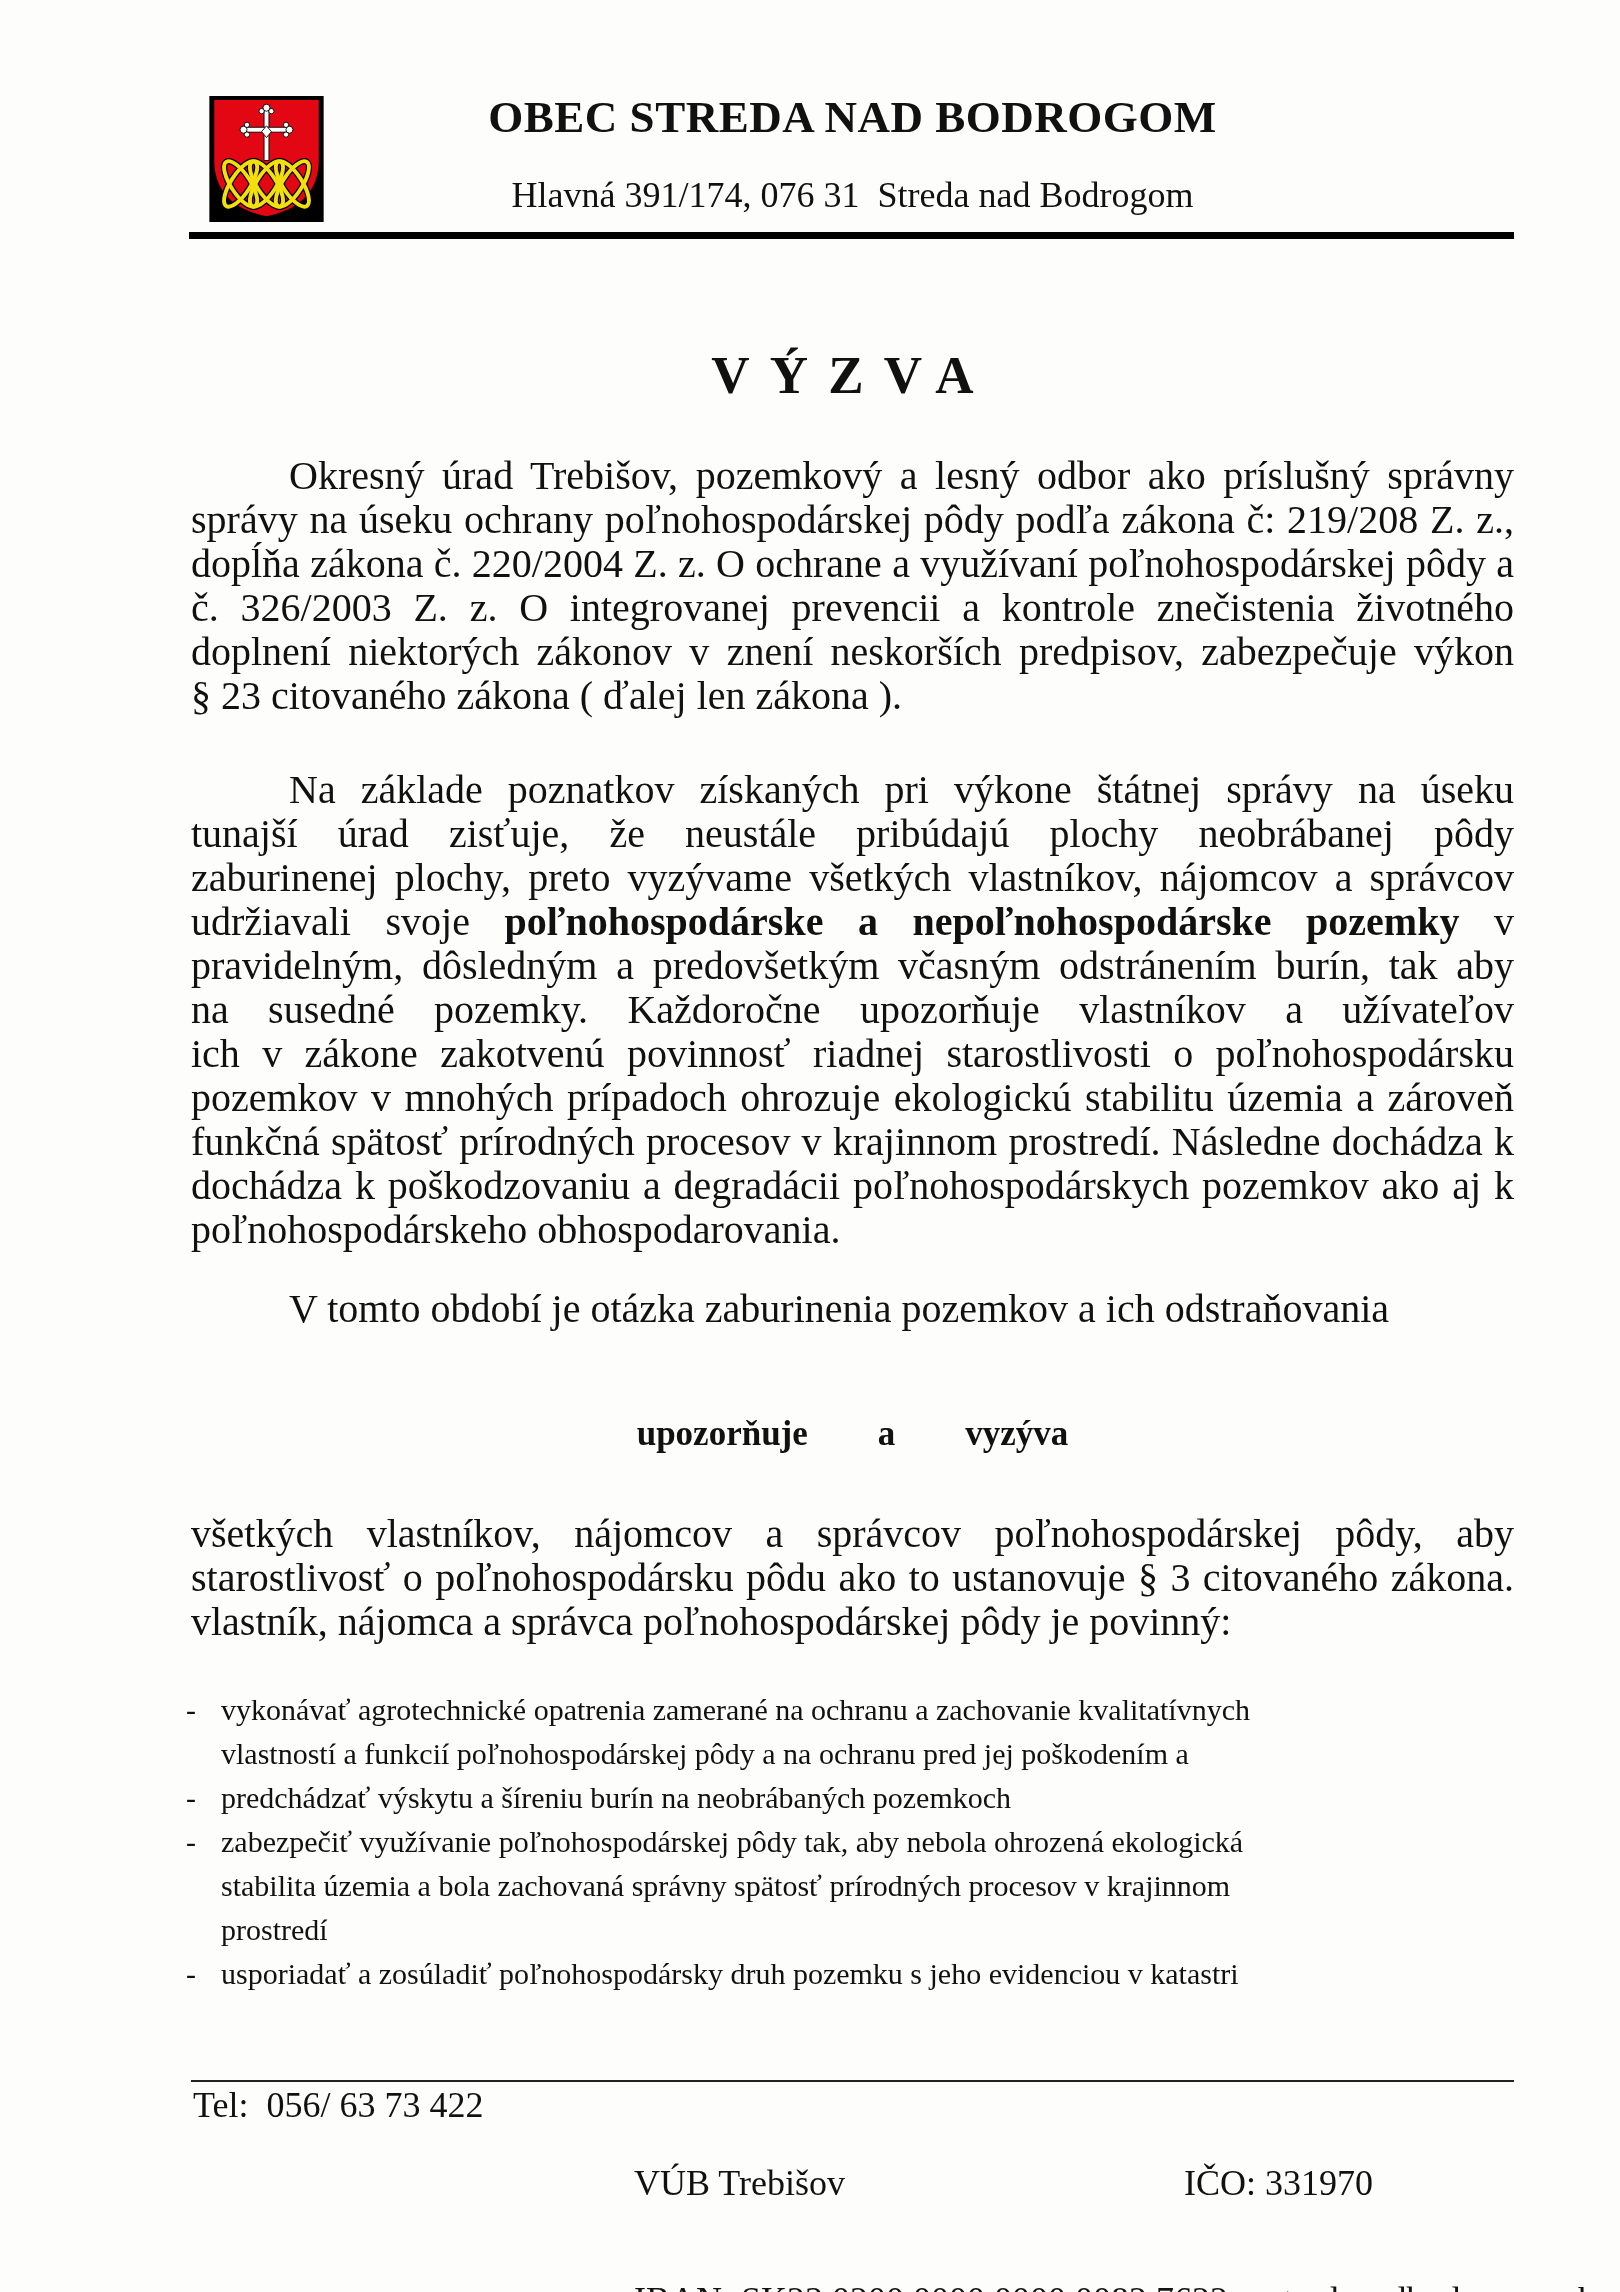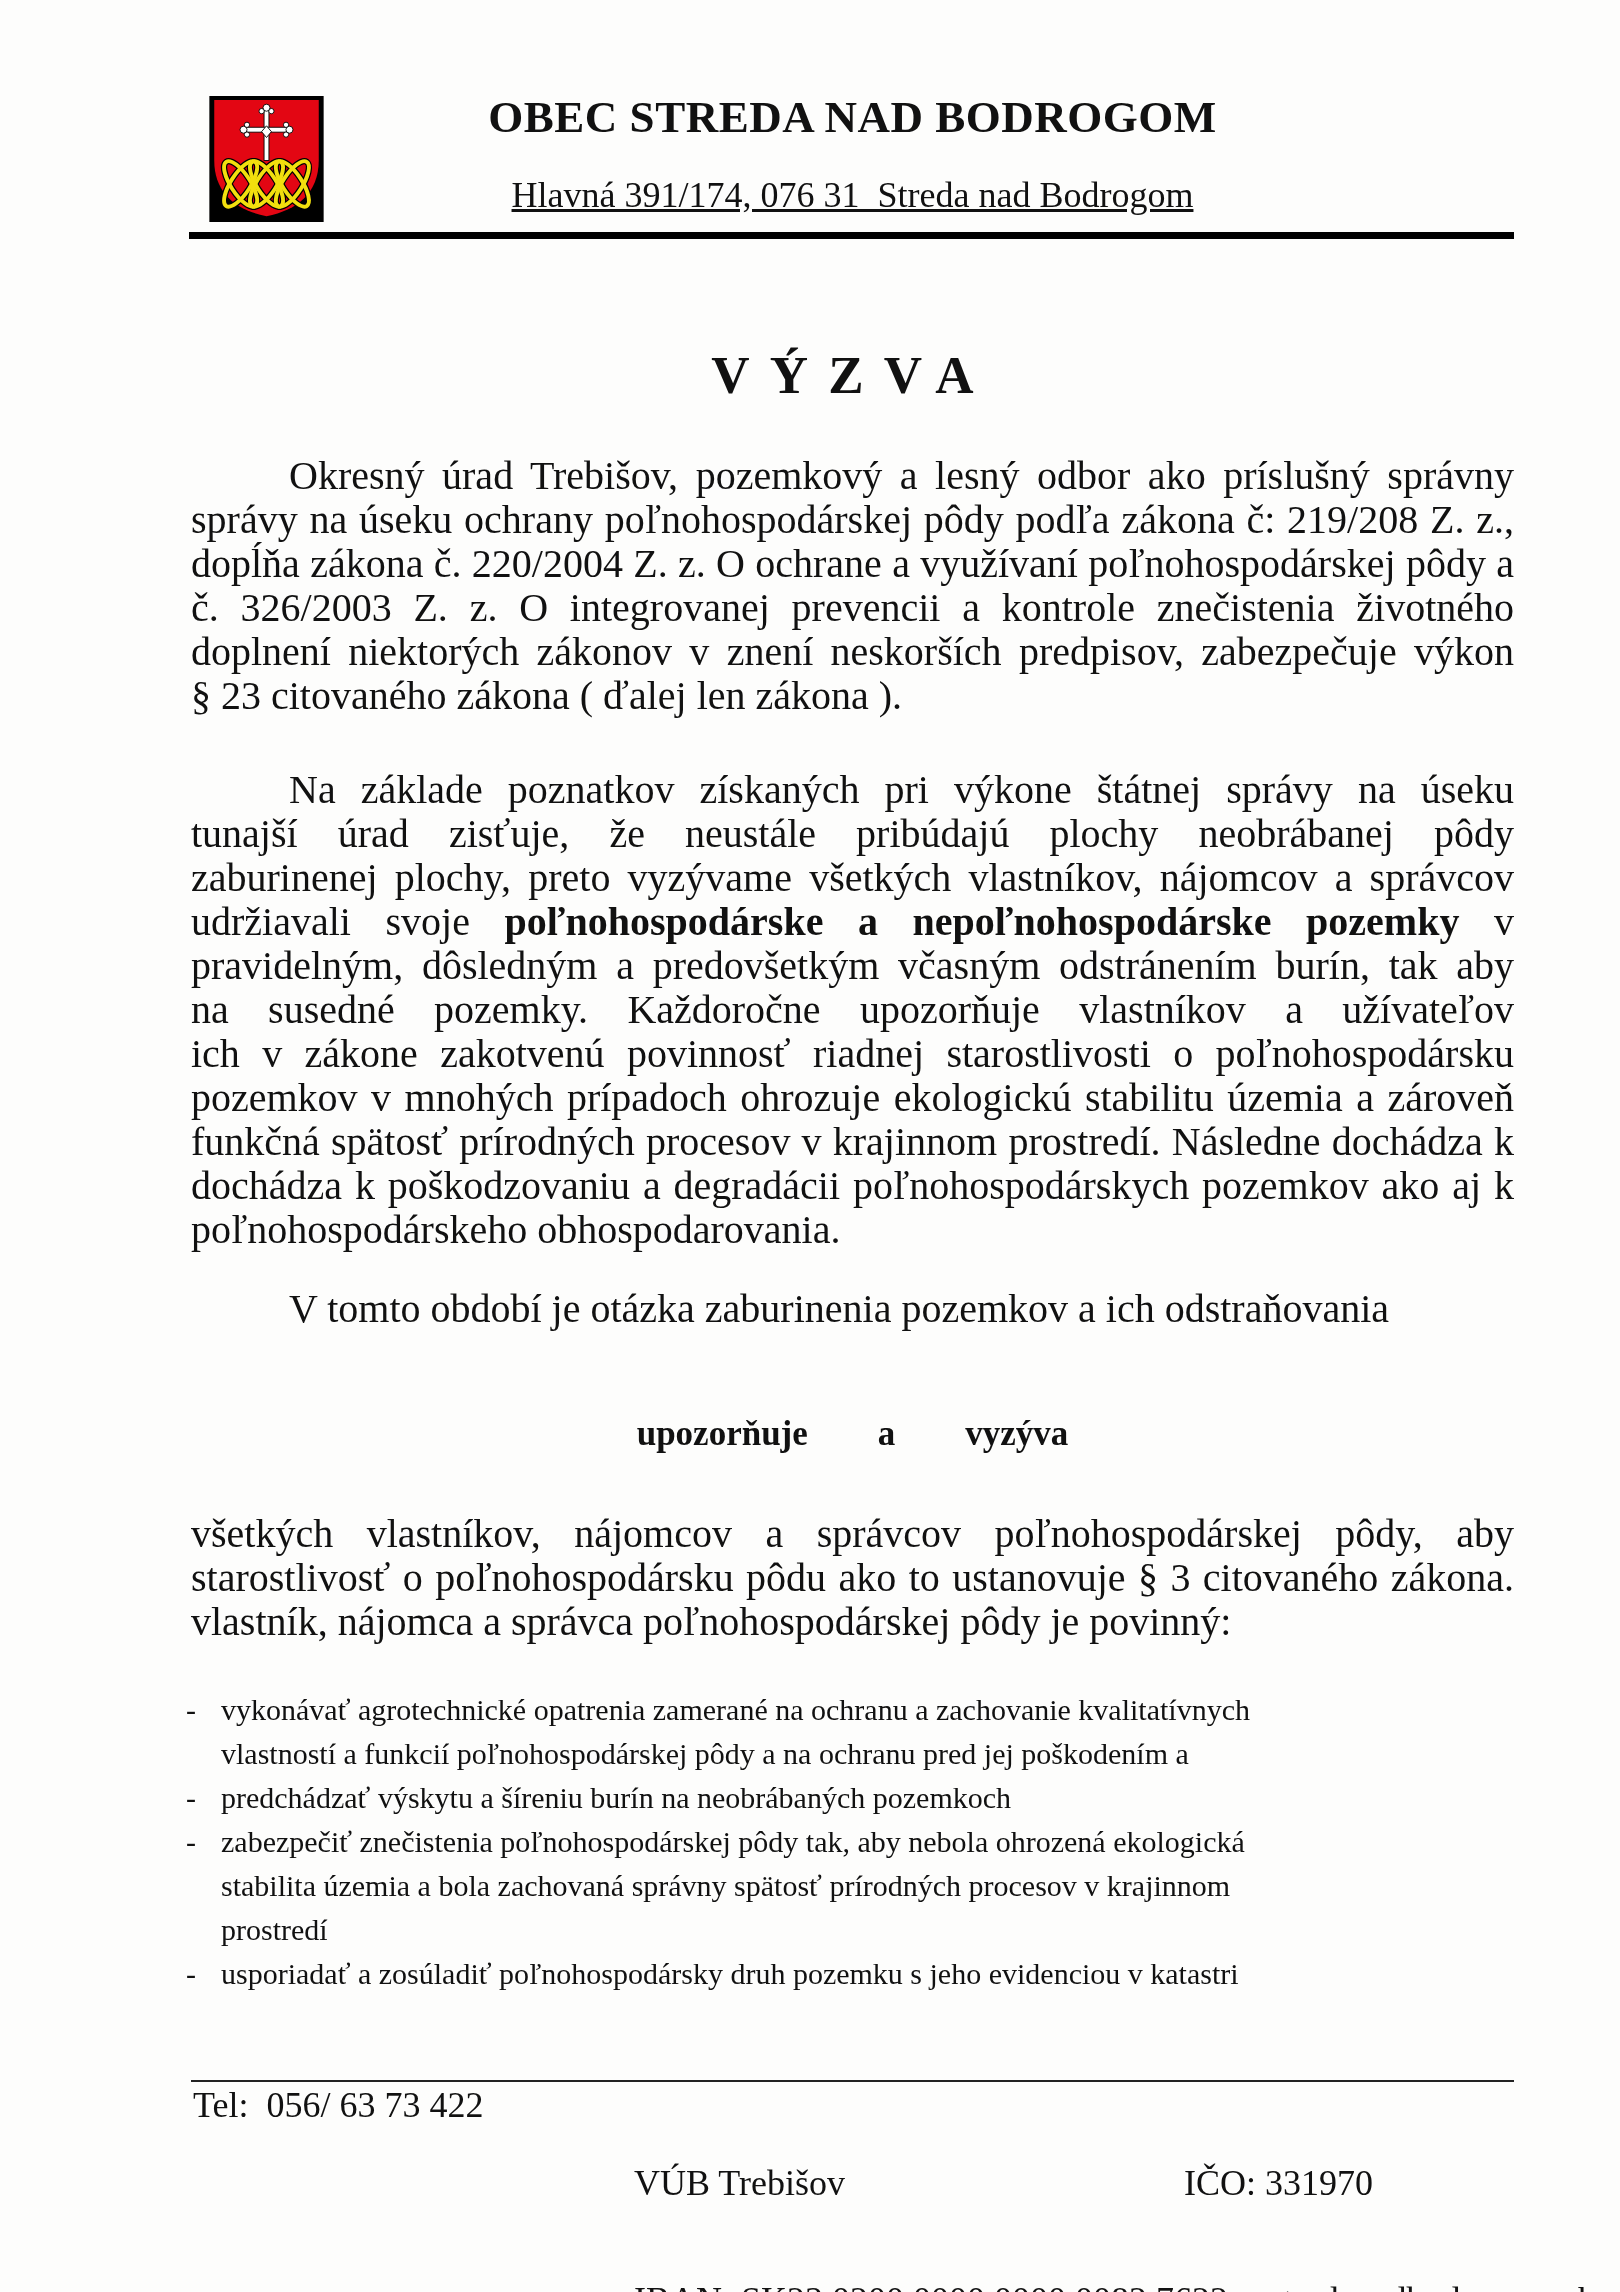--- a/index.html
+++ b/index.html
@@ -16,21 +16,21 @@
 
   
   .coa { position: absolute; left: 209px; top: 96px; width: 115px; height: 126px; }
   .org-name {
     position: absolute; left: 191px; top: 92px; width: 1323px;
     text-align: center; font-weight: bold; font-size: 45px; line-height: 51px;
     letter-spacing: 0.5px;
   }
   .address {
     position: absolute; left: 191px; top: 174px; width: 1323px;
-    text-align: center; font-size: 36px; line-height: 43px; white-space: pre; text-decoration: underline;
+    text-align: center; font-size: 36px; line-height: 43px; white-space: pre;
   }
   .header-rule { position: absolute; left: 189px; top: 232px; width: 1325px; height: 6.9px; background: #000; }
 
   
   .doc-title {
     position: absolute; left: 191px; top: 345px; width: 1323px;
     text-align: center; font-size: 53px; font-weight: bold; letter-spacing: 0.38em;
   }
 
   
@@ -155,21 +155,21 @@
     </div>
     <div class="bullet-item">
       <div class="bullet-marker">-</div>
       <div class="bullet-lines">
           <div class="line">predchádzať výskytu a šíreniu burín na neobrábaných pozemkoch</div>
         </div>
     </div>
     <div class="bullet-item">
       <div class="bullet-marker">-</div>
       <div class="bullet-lines">
-          <div class="line">zabezpečiť znečistenia poľnohospodárskej pôdy tak, aby nebola ohrozená ekologická</div>
+          <div class="line">zabezpečiť využívanie poľnohospodárskej pôdy tak, aby nebola ohrozená ekologická</div>
           <div class="line">stabilita územia a bola zachovaná správny spätosť prírodných procesov v krajinnom</div>
           <div class="line">prostredí</div>
         </div>
     </div>
     <div class="bullet-item">
       <div class="bullet-marker">-</div>
       <div class="bullet-lines">
           <div class="line">usporiadať a zosúladiť poľnohospodársky druh pozemku s jeho evidenciou v katastri</div>
         </div>
     </div>

